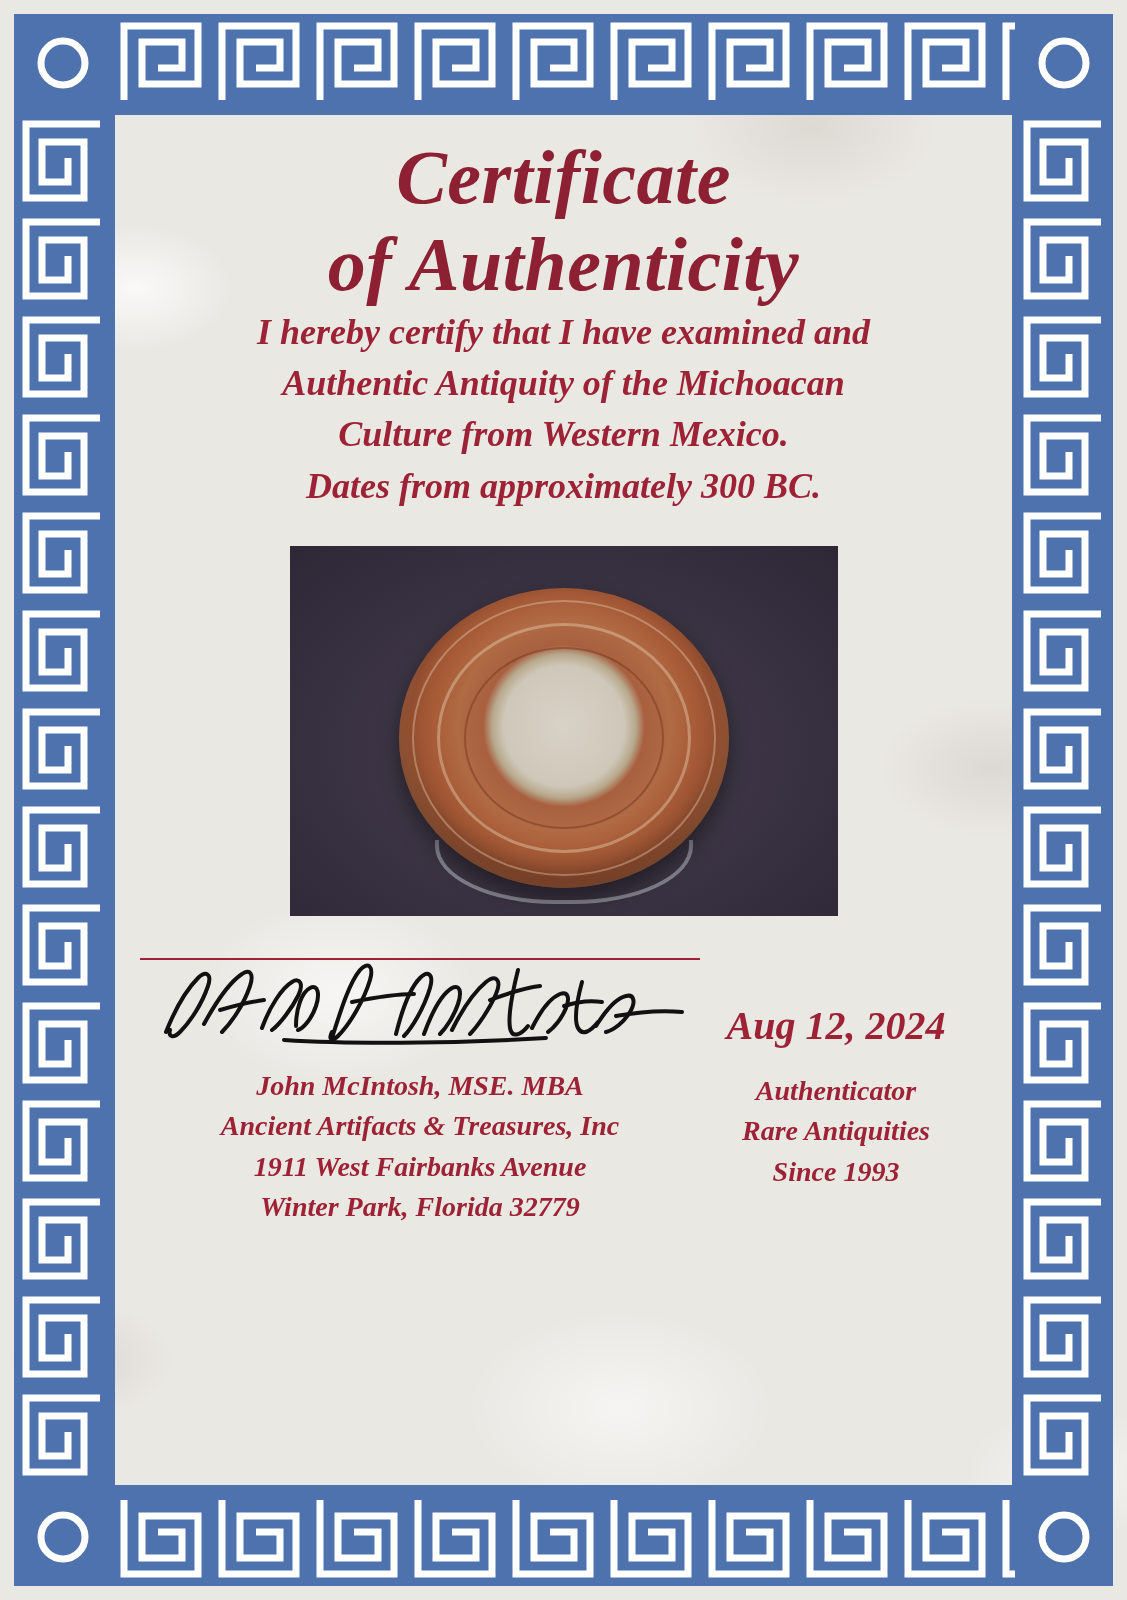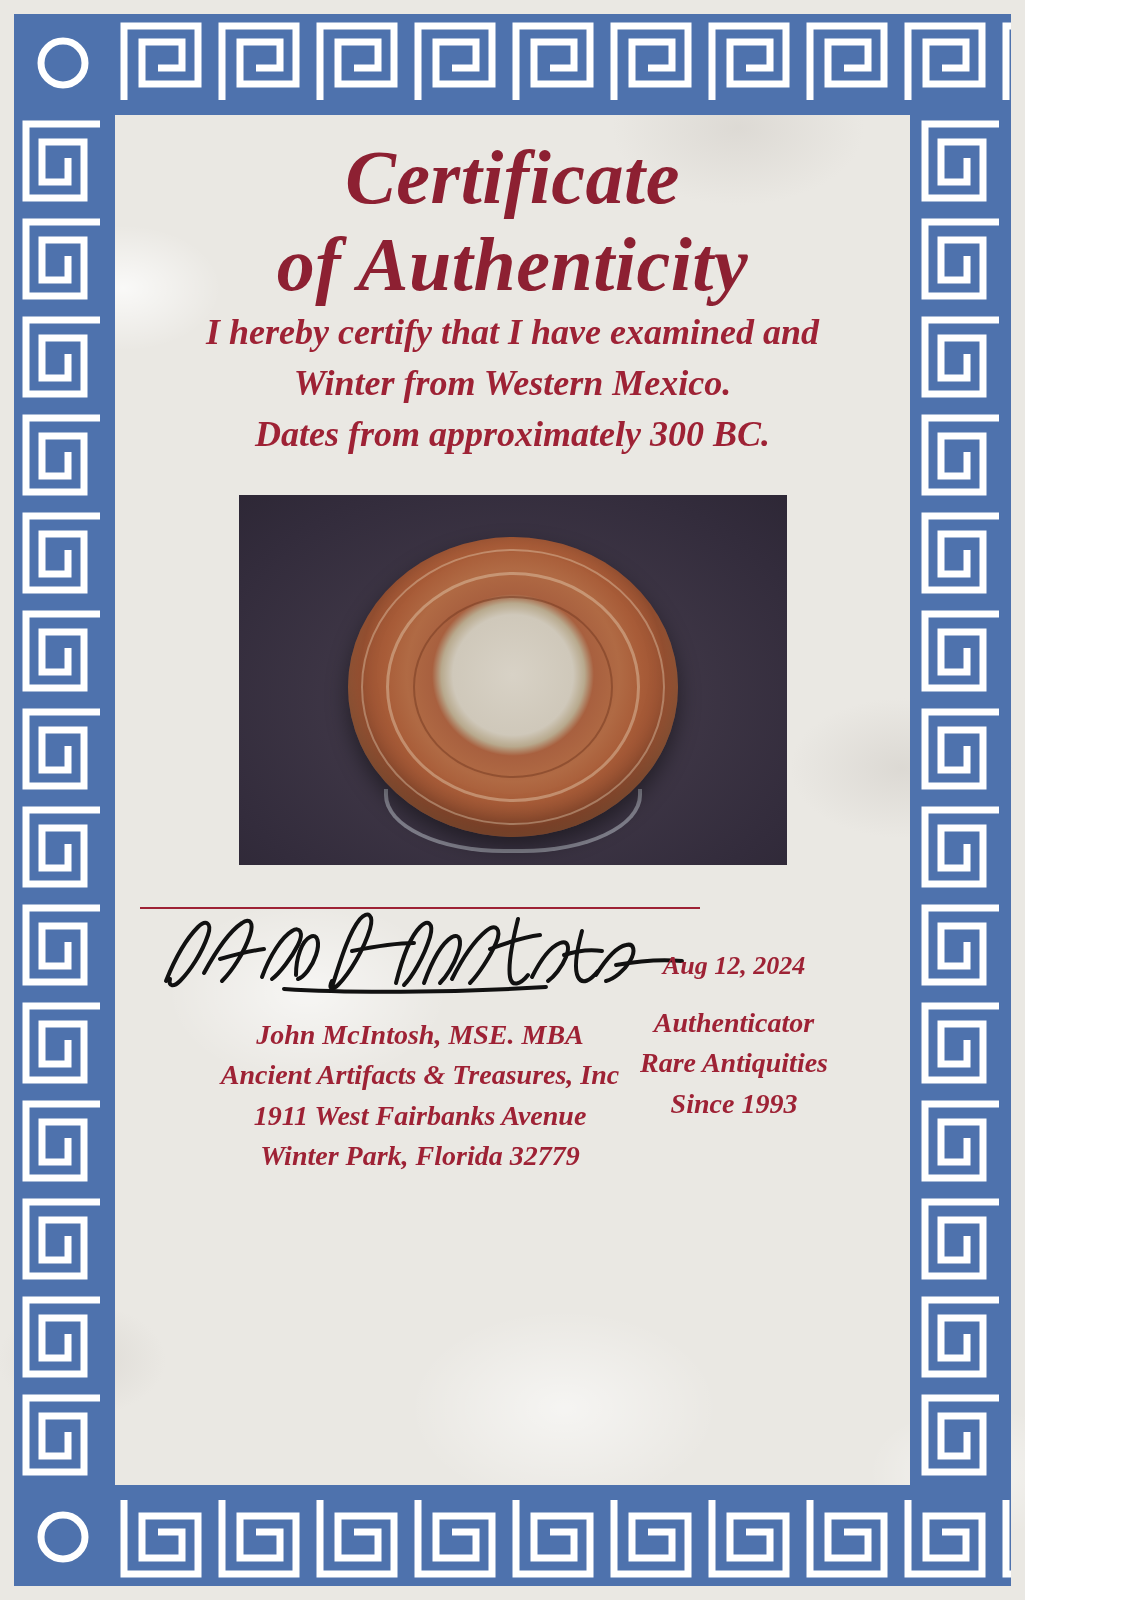--- a/index.html
+++ b/index.html
@@ -9,21 +9,21 @@
   }
   body {
     width: 1127px;
     height: 1600px;
     font-family: "Liberation Serif", serif;
     overflow: hidden;
   }
 
   #certificate {
     position: relative;
-    width: 1025px;
+    width: 1127px;
     height: 1600px;
     background: #fef9c3;
   }
 
   
   .paper-texture {
     position: absolute;
     inset: 0;
     background-color: #eae8e3;
     background-image:
@@ -189,21 +189,21 @@
     right: 16px;
     top: 0;
     width: 330px;
     text-align: center;
   }
   .date {
     color: #9e2235;
     font-family: "Liberation Serif", serif;
     font-style: italic;
     font-weight: bold;
-    font-size: 26px;
+    font-size: 40px;
     padding-top: 44px;
   }
   .right-lines {
     color: #9e2235;
     font-family: "Liberation Serif", serif;
     font-style: italic;
     font-weight: bold;
     font-size: 28px;
     line-height: 1.45;
     padding-top: 22px;
@@ -277,21 +277,22 @@
 
   <div class="content">
 
     <div class="title">
       <span class="line1">Certificate</span>
       <span class="line2">of Authenticity</span>
     </div>
 
     <div class="body-text">
       <span>I hereby certify that I have examined and</span>
-      <span>Winter from Western Mexico.</span>
+      <span>Authentic Antiquity of the Michoacan</span>
+      <span>Culture from Western Mexico.</span>
       <span>Dates from approximately 300 BC.</span>
     </div>
 
     <div class="photo">
       <div class="bowl-stand"></div>
       <div class="bowl">
         <div class="bowl-ring1"></div>
         <div class="bowl-ring2"></div>
         <div class="bowl-ring3"></div>
       </div>

